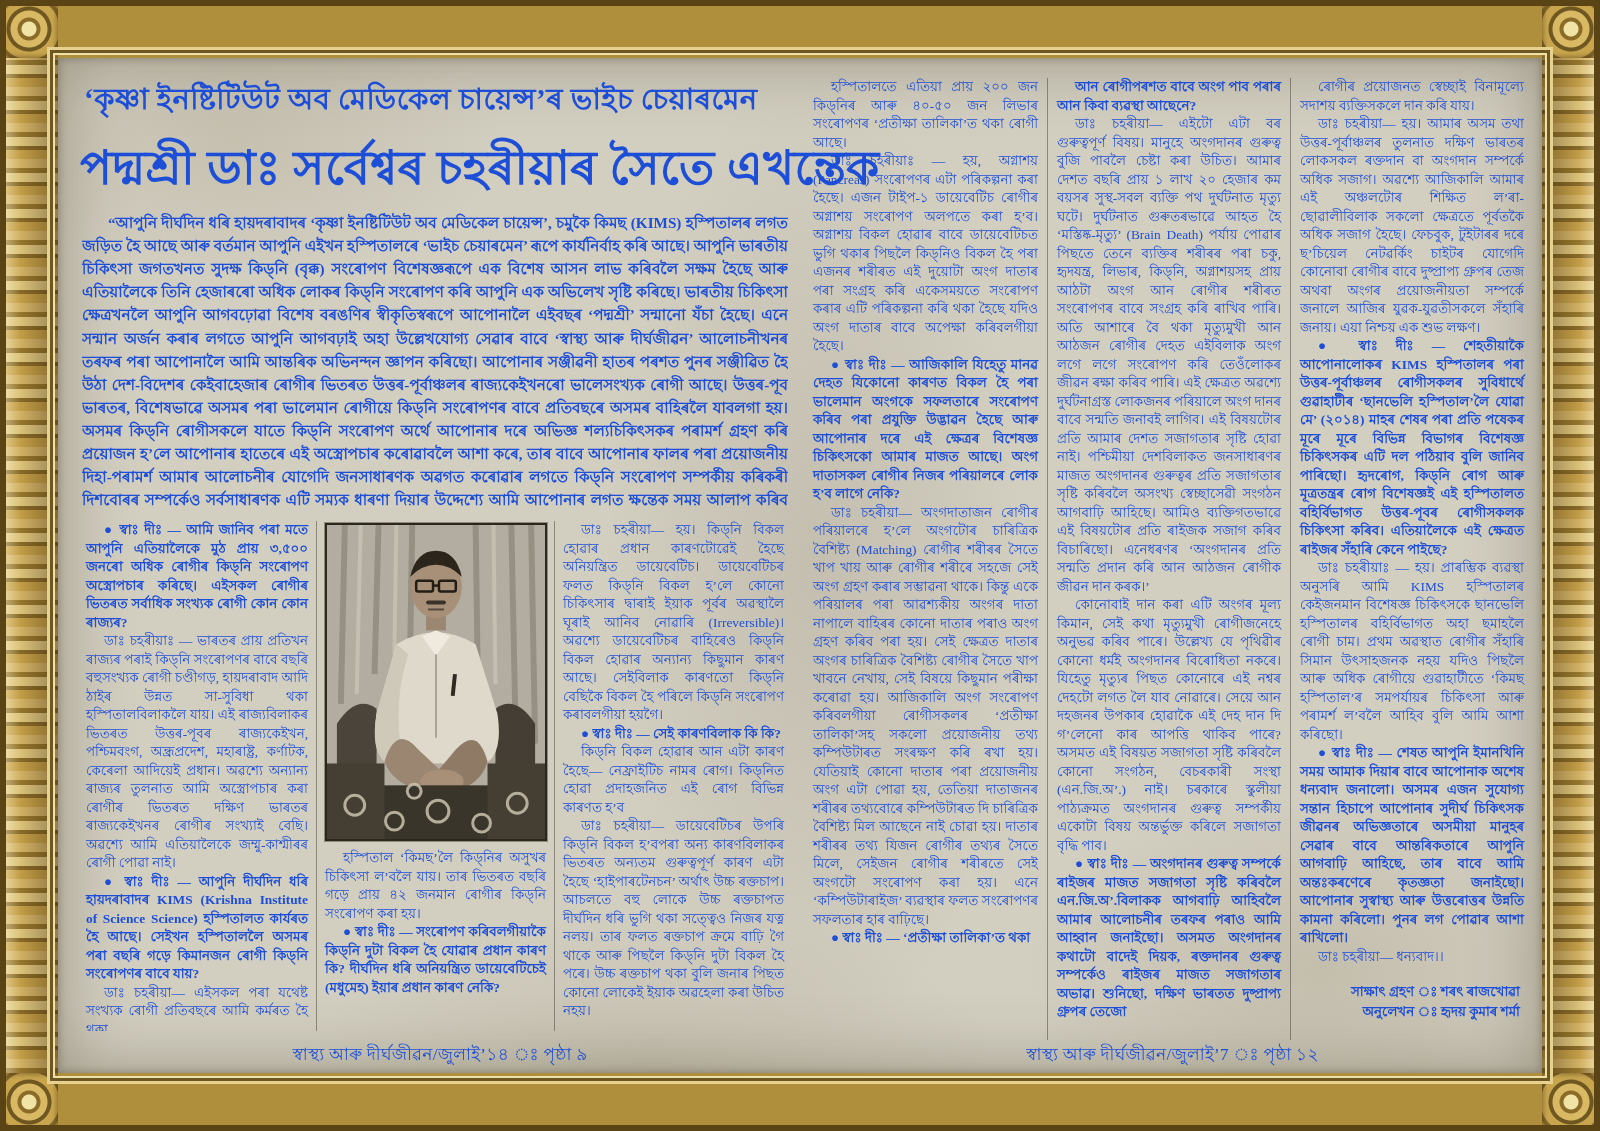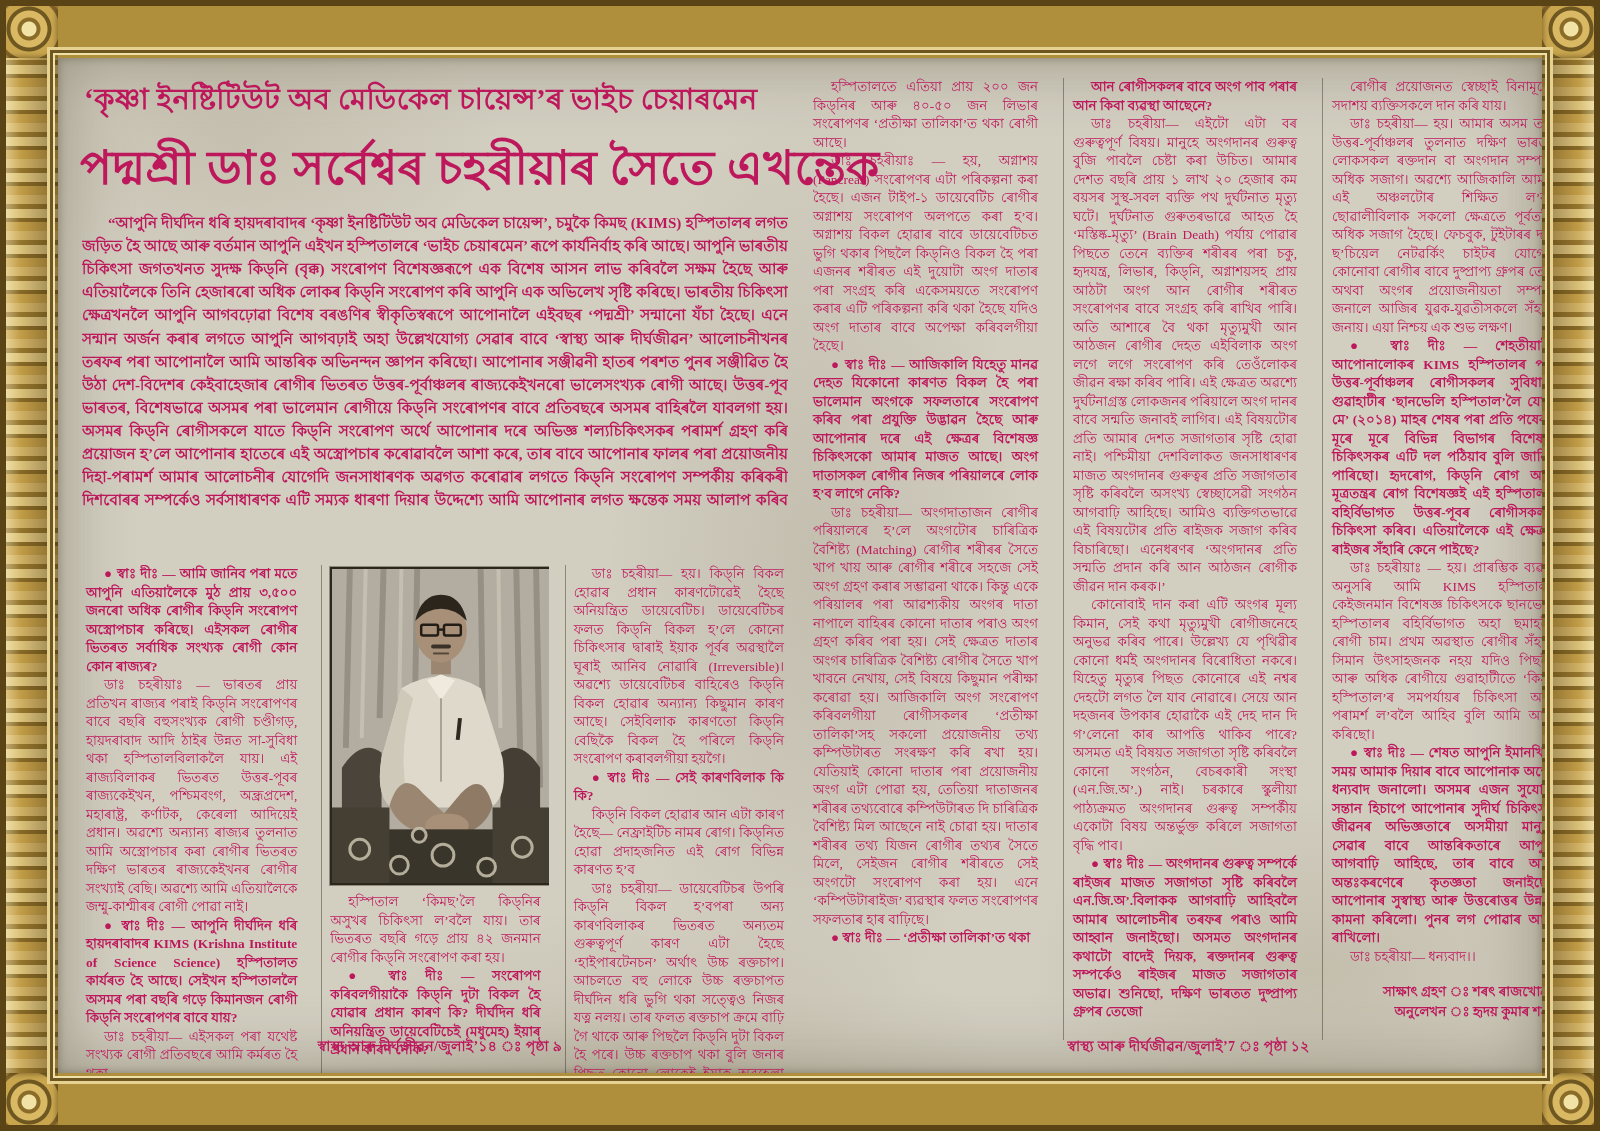--- a/index.html
+++ b/index.html
@@ -32,21 +32,21 @@
   }
   .fc-tl { top:0; left:0; } .fc-tr { top:0; right:0; }
   .fc-bl { bottom:0; left:0; } .fc-br { bottom:0; right:0; }
   .frame-edge { position:absolute; inset:0; border:6px solid #5a4415; pointer-events:none; }
   .frame-fillet { position:absolute; inset:50px; border:3px solid #6d561f;
     box-shadow: 0 0 0 3px #e7d190, inset 0 0 0 2px #efe0a8; pointer-events:none; }
 
   
   .paper { position:absolute; inset:58px; background:#d2cec0; overflow:hidden;
     box-shadow: inset 0 0 70px rgba(85,75,50,.45), inset 0 0 8px rgba(60,50,30,.4);
-    color:#be185d; }
+    color:#1d4ed8; }
   .paper::before { content:""; position:absolute; inset:0; pointer-events:none;
     background:
       radial-gradient(380px 200px at 12% 8%,  rgba(120,105,70,.14), transparent 70%),
       radial-gradient(420px 260px at 85% 90%, rgba(120,105,70,.16), transparent 70%),
       radial-gradient(300px 700px at 51% 50%, rgba(90,78,50,.12), transparent 70%),
       radial-gradient(500px 240px at 40% 100%, rgba(110,95,60,.12), transparent 70%);
   }
   .pages { position:absolute; inset:0; display:flex; padding:6px 14px 4px 16px; }
   .page { position:relative; height:100%; }
   .page-left  { width:724px; padding:4px 6px 0 4px; }
@@ -56,38 +56,38 @@
 
   
   .kicker { font-size:29px; font-weight:bold; letter-spacing:.5px; padding:8px 0 0 6px; }
   .headline { font-size:47px; font-weight:900; letter-spacing:.5px; line-height:1.15;
     padding:16px 0 0 2px; white-space:nowrap; }
 
   .intro { margin:16px 4px 0 4px; font-weight:bold; font-size:15.2px; line-height:1.52;
     text-align:justify; text-indent:26px; height:300px; overflow:hidden; }
 
   
-  .cols { display:flex; gap:16px; margin-top:10px; }
+  .cols { display:flex; gap:0; margin-top:10px;align-items:flex-end; }
   .page-left  .cols { height:510px; }
   .page-right .cols { height:962px; }
   .col { overflow:hidden; height:100%; }
   .page-left  .col { width:238px; padding:0 8px;margin-top:44px; }
   .page-right .col { width:243px; padding:0 9px; }
   .col + .col { border-left:1px solid rgba(35,30,20,.4); }
   .col p { font-size:13.4px; line-height:1.38; text-align:justify; text-indent:18px; }
   .col p.q { font-weight:bold; }
 
   
   figure.photo { width:222px; height:318px; margin:2px auto 8px auto; display:block;
     border:2px solid #2b271d; background:#b7b2a4; box-shadow:0 0 0 1px #8f8a7a; }
   figure.photo svg { display:block; width:100%; height:100%; }
 
   
-  .pg-footer { position:absolute; bottom:10px; width:100%; text-align:center;
-    font-size:14px; font-weight:bold; letter-spacing:.3px; }
+  .pg-footer { position:absolute; bottom:0; width:100%; text-align:center;
+    font-size:17px; font-weight:normal; letter-spacing:.3px; }
   .credits { margin-top:16px; text-align:right; font-weight:bold; font-size:13.4px;
     line-height:1.5; padding-right:4px; }
   .credits div { text-indent:0; }
 </style>
 </head>
 <body>
 
 <div class="scene">
 
   <div class="frame">
@@ -198,21 +198,21 @@
       <div class="page page-right">
         <div class="cols">
           <div class="col">
             <p>হস্পিতালতে এতিয়া প্ৰায় ২০০ জন কিড্‌নিৰ আৰু ৪০-৫০ জন লিভাৰ সংৰোপণৰ ‘প্ৰতীক্ষা তালিকা’ত থকা ৰোগী আছে।</p>
             <p>ডাঃ চহৰীয়াঃ — হয়, অগ্নাশয় (Pancreas) সংৰোপণৰ এটা পৰিকল্পনা কৰা হৈছে। এজন টাইপ-১ ডায়েবেটিচ ৰোগীৰ অগ্নাশয় সংৰোপণ অলপতে কৰা হ’ব। অগ্নাশয় বিকল হোৱাৰ বাবে ডায়েবেটিচত ভুগি থকাৰ পিছলৈ কিড্‌নিও বিকল হৈ পৰা এজনৰ শৰীৰত এই দুয়োটা অংগ দাতাৰ পৰা সংগ্ৰহ কৰি একেসময়তে সংৰোপণ কৰাৰ এটি পৰিকল্পনা কৰি থকা হৈছে যদিও অংগ দাতাৰ বাবে অপেক্ষা কৰিবলগীয়া হৈছে।</p>
             <p class="q">● স্বাঃ দীঃ — আজিকালি যিহেতু মানৱ দেহত যিকোনো কাৰণত বিকল হৈ পৰা ভালেমান অংগকে সফলতাৰে সংৰোপণ কৰিব পৰা প্ৰযুক্তি উদ্ভাৱন হৈছে আৰু আপোনাৰ দৰে এই ক্ষেত্ৰৰ বিশেষজ্ঞ চিকিৎসকো আমাৰ মাজত আছে। অংগ দাতাসকল ৰোগীৰ নিজৰ পৰিয়ালৰে লোক হ’ব লাগে নেকি?</p>
             <p>ডাঃ চহৰীয়া— অংগদাতাজন ৰোগীৰ পৰিয়ালৰে হ’লে অংগটোৰ চাৰিত্ৰিক বৈশিষ্ট্য (Matching) ৰোগীৰ শৰীৰৰ সৈতে খাপ খায় আৰু ৰোগীৰ শৰীৰে সহজে সেই অংগ গ্ৰহণ কৰাৰ সম্ভাৱনা থাকে। কিন্তু একে পৰিয়ালৰ পৰা আৱশ্যকীয় অংগৰ দাতা নাপালে বাহিৰৰ কোনো দাতাৰ পৰাও অংগ গ্ৰহণ কৰিব পৰা হয়। সেই ক্ষেত্ৰত দাতাৰ অংগৰ চাৰিত্ৰিক বৈশিষ্ট্য ৰোগীৰ সৈতে খাপ খাবনে নেখায়, সেই বিষয়ে কিছুমান পৰীক্ষা কৰোৱা হয়। আজিকালি অংগ সংৰোপণ কৰিবলগীয়া ৰোগীসকলৰ ‘প্ৰতীক্ষা তালিকা’সহ সকলো প্ৰয়োজনীয় তথ্য কম্পিউটাৰত সংৰক্ষণ কৰি ৰখা হয়। যেতিয়াই কোনো দাতাৰ পৰা প্ৰয়োজনীয় অংগ এটা পোৱা হয়, তেতিয়া দাতাজনৰ শৰীৰৰ তথ্যবোৰে কম্পিউটাৰত দি চাৰিত্ৰিক বৈশিষ্ট্য মিল আছেনে নাই চোৱা হয়। দাতাৰ শৰীৰৰ তথ্য যিজন ৰোগীৰ তথ্যৰ সৈতে মিলে, সেইজন ৰোগীৰ শৰীৰতে সেই অংগটো সংৰোপণ কৰা হয়। এনে ‘কম্পিউটাৰাইজ’ ব্যৱস্থাৰ ফলত সংৰোপণৰ সফলতাৰ হাৰ বাঢ়িছে।</p>
             <p class="q">● স্বাঃ দীঃ — ‘প্ৰতীক্ষা তালিকা’ত থকা</p>
           </div>
           <div class="col">
-            <p class="q">আন ৰোগীসকলৰ বাবে অংগ পাব পৰাৰ আন কিবা ব্যৱস্থা আছেনে?</p>
+            <p class="q">আন ৰোগীপৰশত বাবে অংগ পাব পৰাৰ আন কিবা ব্যৱস্থা আছেনে?</p>
             <p>ডাঃ চহৰীয়া— এইটো এটা বৰ গুৰুত্বপূৰ্ণ বিষয়। মানুহে অংগদানৰ গুৰুত্ব বুজি পাবলৈ চেষ্টা কৰা উচিত। আমাৰ দেশত বছৰি প্ৰায় ১ লাখ ২০ হেজাৰ কম বয়সৰ সুস্থ-সবল ব্যক্তি পথ দুৰ্ঘটনাত মৃত্যু ঘটে। দুৰ্ঘটনাত গুৰুতৰভাৱে আহত হৈ ‘মস্তিষ্ক-মৃত্যু’ (Brain Death) পৰ্যায় পোৱাৰ পিছতে তেনে ব্যক্তিৰ শৰীৰৰ পৰা চকু, হৃদযন্ত্ৰ, লিভাৰ, কিড্‌নি, অগ্নাশয়সহ প্ৰায় আঠটা অংগ আন ৰোগীৰ শৰীৰত সংৰোপণৰ বাবে সংগ্ৰহ কৰি ৰাখিব পাৰি। অতি আশাৰে বৈ থকা মৃত্যুমুখী আন আঠজন ৰোগীৰ দেহত এইবিলাক অংগ লগে লগে সংৰোপণ কৰি তেওঁলোকৰ জীৱন ৰক্ষা কৰিব পাৰি। এই ক্ষেত্ৰত অৱশ্যে দুৰ্ঘটনাগ্ৰস্ত লোকজনৰ পৰিয়ালে অংগ দানৰ বাবে সন্মতি জনাবই লাগিব। এই বিষয়টোৰ প্ৰতি আমাৰ দেশত সজাগতাৰ সৃষ্টি হোৱা নাই। পশ্চিমীয়া দেশবিলাকত জনসাধাৰণৰ মাজত অংগদানৰ গুৰুত্বৰ প্ৰতি সজাগতাৰ সৃষ্টি কৰিবলৈ অসংখ্য স্বেচ্ছাসেৱী সংগঠন আগবাঢ়ি আহিছে। আমিও ব্যক্তিগতভাৱে এই বিষয়টোৰ প্ৰতি ৰাইজক সজাগ কৰিব বিচাৰিছো। এনেধৰণৰ ‘অংগদানৰ প্ৰতি সন্মতি প্ৰদান কৰি আন আঠজন ৰোগীক জীৱন দান কৰক।’</p>
             <p>কোনোবাই দান কৰা এটি অংগৰ মূল্য কিমান, সেই কথা মৃত্যুমুখী ৰোগীজনেহে অনুভৱ কৰিব পাৰে। উল্লেখ্য যে পৃথিৱীৰ কোনো ধৰ্মই অংগদানৰ বিৰোধিতা নকৰে। যিহেতু মৃত্যুৰ পিছত কোনোৰে এই নশ্বৰ দেহটো লগত লৈ যাব নোৱাৰে। সেয়ে আন দহজনৰ উপকাৰ হোৱাকৈ এই দেহ দান দি গ’লেনো কাৰ আপত্তি থাকিব পাৰে? অসমত এই বিষয়ত সজাগতা সৃষ্টি কৰিবলৈ কোনো সংগঠন, বেচৰকাৰী সংস্থা (এন.জি.অ’.) নাই। চৰকাৰে স্কুলীয়া পাঠ্যক্ৰমত অংগদানৰ গুৰুত্ব সম্পৰ্কীয় একোটা বিষয় অন্তৰ্ভুক্ত কৰিলে সজাগতা বৃদ্ধি পাব।</p>
             <p class="q">● স্বাঃ দীঃ — অংগদানৰ গুৰুত্ব সম্পৰ্কে ৰাইজৰ মাজত সজাগতা সৃষ্টি কৰিবলৈ এন.জি.অ’.বিলাকক আগবাঢ়ি আহিবলৈ আমাৰ আলোচনীৰ তৰফৰ পৰাও আমি আহ্বান জনাইছো। অসমত অংগদানৰ কথাটো বাদেই দিয়ক, ৰক্তদানৰ গুৰুত্ব সম্পৰ্কেও ৰাইজৰ মাজত সজাগতাৰ অভাৱ। শুনিছো, দক্ষিণ ভাৰতত দুষ্প্ৰাপ্য গ্ৰুপৰ তেজো</p>
           </div>
           <div class="col">
             <p>ৰোগীৰ প্ৰয়োজনত স্বেচ্ছাই বিনামূল্যে সদাশয় ব্যক্তিসকলে দান কৰি যায়।</p>
             <p>ডাঃ চহৰীয়া— হয়। আমাৰ অসম তথা উত্তৰ-পূৰ্বাঞ্চলৰ তুলনাত দক্ষিণ ভাৰতৰ লোকসকল ৰক্তদান বা অংগদান সম্পৰ্কে অধিক সজাগ। অৱশ্যে আজিকালি আমাৰ এই অঞ্চলটোৰ শিক্ষিত ল’ৰা-ছোৱালীবিলাক সকলো ক্ষেত্ৰতে পূৰ্বতকৈ অধিক সজাগ হৈছে। ফেচবুক, টুইটাৰৰ দৰে ছ’চিয়েল নেটৱৰ্কিং চাইটৰ যোগেদি কোনোবা ৰোগীৰ বাবে দুষ্প্ৰাপ্য গ্ৰুপৰ তেজ অথবা অংগৰ প্ৰয়োজনীয়তা সম্পৰ্কে জনালে আজিৰ যুৱক-যুৱতীসকলে সঁহাৰি জনায়। এয়া নিশ্চয় এক শুভ লক্ষণ।</p>
             <p class="q">● স্বাঃ দীঃ — শেহতীয়াকৈ আপোনালোকৰ KIMS হস্পিতালৰ পৰা উত্তৰ-পূৰ্বাঞ্চলৰ ৰোগীসকলৰ সুবিধাৰ্থে গুৱাহাটীৰ ‘ছানভেলি হস্পিতাল’লৈ যোৱা মে’ (২০১৪) মাহৰ শেষৰ পৰা প্ৰতি পষেকৰ মূৰে মূৰে বিভিন্ন বিভাগৰ বিশেষজ্ঞ চিকিৎসকৰ এটি দল পঠিয়াব বুলি জানিব পাৰিছো। হৃদৰোগ, কিড্‌নি ৰোগ আৰু মূত্ৰতন্ত্ৰৰ ৰোগ বিশেষজ্ঞই এই হস্পিতালত বহিৰ্বিভাগত উত্তৰ-পূবৰ ৰোগীসকলক চিকিৎসা কৰিব। এতিয়ালৈকে এই ক্ষেত্ৰত ৰাইজৰ সঁহাৰি কেনে পাইছে?</p>
             <p>ডাঃ চহৰীয়াঃ — হয়। প্ৰাৰম্ভিক ব্যৱস্থা অনুসৰি আমি KIMS হস্পিতালৰ কেইজনমান বিশেষজ্ঞ চিকিৎসকে ছানভেলি হস্পিতালৰ বহিৰ্বিভাগত অহা ছমাহলৈ ৰোগী চাম। প্ৰথম অৱস্থাত ৰোগীৰ সঁহাৰি সিমান উৎসাহজনক নহয় যদিও পিছলৈ আৰু অধিক ৰোগীয়ে গুৱাহাটীতে ‘কিমছ হস্পিতাল’ৰ সমপৰ্যায়ৰ চিকিৎসা আৰু পৰামৰ্শ ল’বলৈ আহিব বুলি আমি আশা কৰিছো।</p>
             <p class="q">● স্বাঃ দীঃ — শেষত আপুনি ইমানখিনি সময় আমাক দিয়াৰ বাবে আপোনাক অশেষ ধন্যবাদ জনালো। অসমৰ এজন সুযোগ্য সন্তান হিচাপে আপোনাৰ সুদীৰ্ঘ চিকিৎসক জীৱনৰ অভিজ্ঞতাৰে অসমীয়া মানুহৰ সেৱাৰ বাবে আন্তৰিকতাৰে আপুনি আগবাঢ়ি আহিছে, তাৰ বাবে আমি অন্তঃকৰণেৰে কৃতজ্ঞতা জনাইছো। আপোনাৰ সুস্বাস্থ্য আৰু উত্তৰোত্তৰ উন্নতি কামনা কৰিলো। পুনৰ লগ পোৱাৰ আশা ৰাখিলো।</p>

